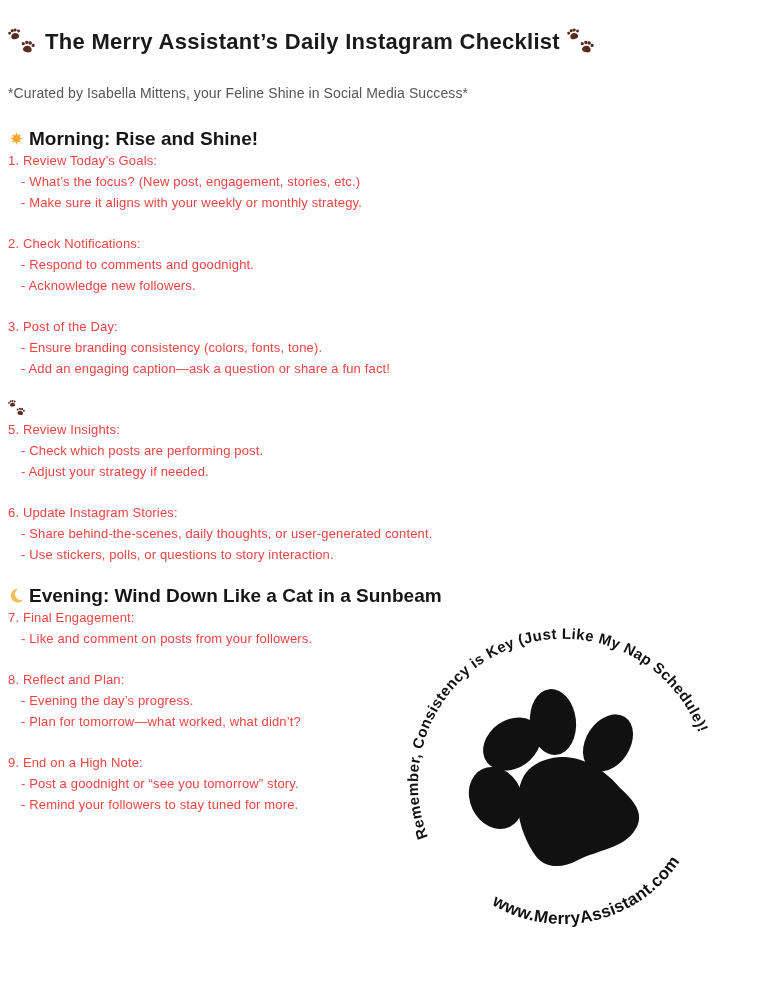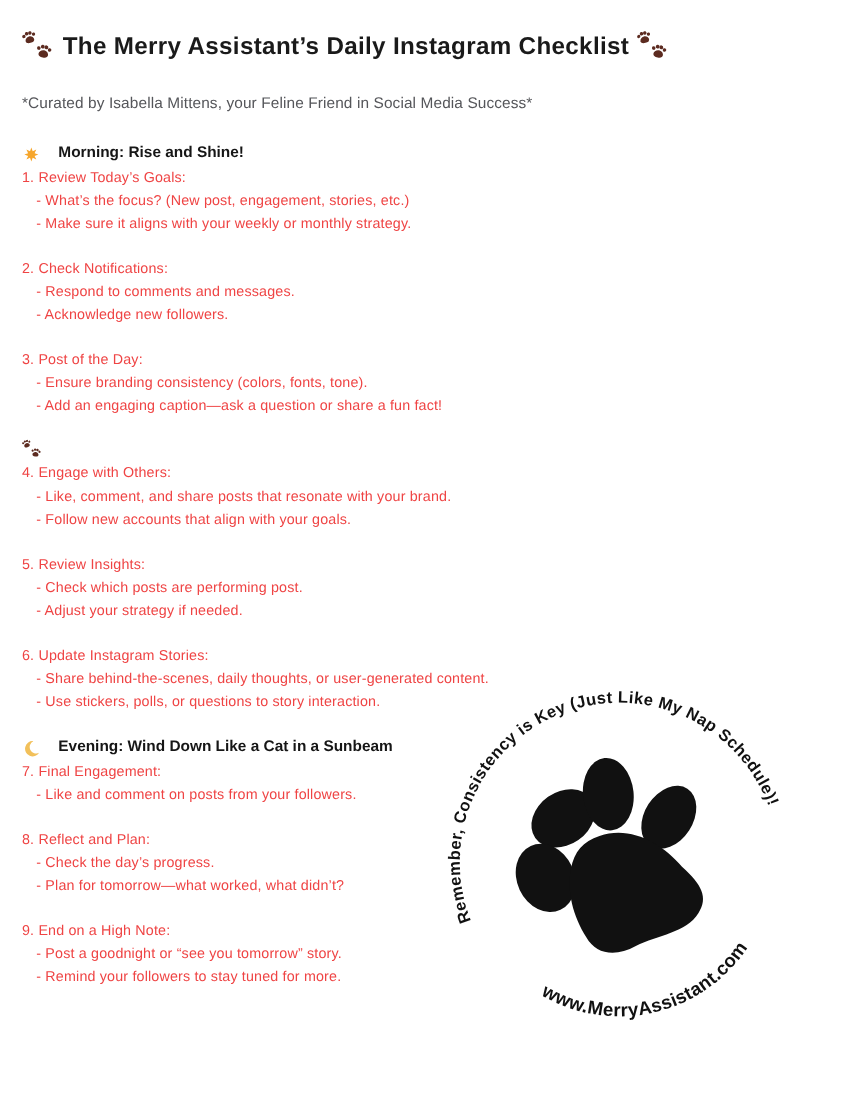--- a/index.html
+++ b/index.html
@@ -4,44 +4,44 @@
 <style>
   html,body{margin:0;padding:0;background:#ffffff;}
   .page{
     position:relative;
     width:768px;height:994px;
     background:#ffffff;
     overflow:hidden;
     font-family:"Liberation Sans", sans-serif;
     color:#57575B;
     box-sizing:border-box;
-    padding:26px 0 0 20px;
+    padding:26px 0 0 8px;
   }
   .title-row{
     display:flex;align-items:center;gap:7px;
     margin:0 0 0 0;
   }
   .title-row h1{
     margin:0;
     font-size:22px;line-height:32px;
     font-weight:700;letter-spacing:0.3px;
     color:#1A1A1A;
     white-space:nowrap;
   }
   .paw-pair{width:30px;height:32px;flex:0 0 auto;}
   .subtitle{
     margin:27px 0 0 0;
     font-size:14px;line-height:17px;
     color:#55565A;
     letter-spacing:0.1px;
   }
   .section-heading{
-    display:flex;align-items:flex-end;gap:16px;
+    display:flex;align-items:center;gap:4px;
     margin:0 0 1px 0;
-    font-size:14px;line-height:21px;
+    font-size:19px;line-height:21px;
     font-weight:700;color:#161616;
   }
   .section-heading .h-icon{width:17px;height:17px;flex:0 0 auto;}
   .section-heading .paw-pair{width:19px;height:19px;}
   .heading-morning{margin-top:26px;}
   .heading-afternoon{margin-top:17px;}
   .heading-evening{margin-top:0;}
   .group{margin:0 0 20px 0;}
   .item-title, .sub-item{
     font-size:13px;line-height:21px;
@@ -88,60 +88,55 @@
     </svg>
     <h1>The Merry Assistant’s Daily Instagram Checklist</h1>
     <svg class="paw-pair" viewBox="0 0 34 34">
       <g fill="#5C2B20">
         <use href="#minipaw" transform="rotate(-14 9 9) scale(0.62)"></use>
         <use href="#minipaw" transform="translate(14 14) scale(0.68) rotate(10 12 12)"></use>
       </g>
     </svg>
   </header>
 
-  <p class="subtitle">*Curated by Isabella Mittens, your Feline Friend in Social Media Success*</p>
+  <p class="subtitle">*Curated by Isabella Mittens, your Feline Shine in Social Media Success*</p>
 
   <section>
     <h2 class="section-heading heading-morning">
       <svg class="h-icon" viewBox="0 0 24 24">
         <polygon points="12,3 13.72,7.84 18.36,5.64 16.16,10.28 21,12 16.16,13.72 18.36,18.36 13.72,16.16 12,21 10.28,16.16 5.64,18.36 7.84,13.72 3,12 7.84,10.28 5.64,5.64 10.28,7.84" fill="#F6A62C"></polygon>
       </svg>
       <span>Morning: Rise and Shine!</span>
     </h2>
     <div class="group">
       <div class="item-title">1. Review Today’s Goals:</div>
       <div class="sub-item">- What’s the focus? (New post, engagement, stories, etc.)</div>
       <div class="sub-item">- Make sure it aligns with your weekly or monthly strategy.</div>
     </div>
     <div class="group">
       <div class="item-title">2. Check Notifications:</div>
-      <div class="sub-item">- Respond to comments and messages.</div>
+      <div class="sub-item">- Respond to comments and goodnight.</div>
       <div class="sub-item">- Acknowledge new followers.</div>
     </div>
     <div class="group">
       <div class="item-title">3. Post of the Day:</div>
       <div class="sub-item">- Ensure branding consistency (colors, fonts, tone).</div>
       <div class="sub-item">- Add an engaging caption—ask a question or share a fun fact!</div>
     </div>
   </section>
 
   <section>
     <h2 class="section-heading heading-afternoon">
       <svg class="paw-pair" viewBox="0 0 34 34">
         <g fill="#5C2B20">
           <use href="#minipaw" transform="rotate(-14 9 9) scale(0.62)"></use>
           <use href="#minipaw" transform="translate(14 14) scale(0.68) rotate(10 12 12)"></use>
         </g>
       </svg>
     </h2>
-    <div class="group">
-      <div class="item-title">4. Engage with Others:</div>
-      <div class="sub-item">- Like, comment, and share posts that resonate with your brand.</div>
-      <div class="sub-item">- Follow new accounts that align with your goals.</div>
-    </div>
     <div class="group">
       <div class="item-title">5. Review Insights:</div>
       <div class="sub-item">- Check which posts are performing post.</div>
       <div class="sub-item">- Adjust your strategy if needed.</div>
     </div>
     <div class="group">
       <div class="item-title">6. Update Instagram Stories:</div>
       <div class="sub-item">- Share behind-the-scenes, daily thoughts, or user-generated content.</div>
       <div class="sub-item">- Use stickers, polls, or questions to story interaction.</div>
     </div>
@@ -153,21 +148,21 @@
         <path d="M14.5 2.5 A 9.8 9.8 0 1 0 22 17.5 A 8.2 8.2 0 1 1 14.5 2.5 Z" fill="#F2C05A"></path>
       </svg>
       <span>Evening: Wind Down Like a Cat in a Sunbeam</span>
     </h2>
     <div class="group">
       <div class="item-title">7. Final Engagement:</div>
       <div class="sub-item">- Like and comment on posts from your followers.</div>
     </div>
     <div class="group">
       <div class="item-title">8. Reflect and Plan:</div>
-      <div class="sub-item">- Check the day’s progress.</div>
+      <div class="sub-item">- Evening the day’s progress.</div>
       <div class="sub-item">- Plan for tomorrow—what worked, what didn’t?</div>
     </div>
     <div class="group">
       <div class="item-title">9. End on a High Note:</div>
       <div class="sub-item">- Post a goodnight or “see you tomorrow” story.</div>
       <div class="sub-item">- Remind your followers to stay tuned for more.</div>
     </div>
   </section>
 
   <div class="logo">

